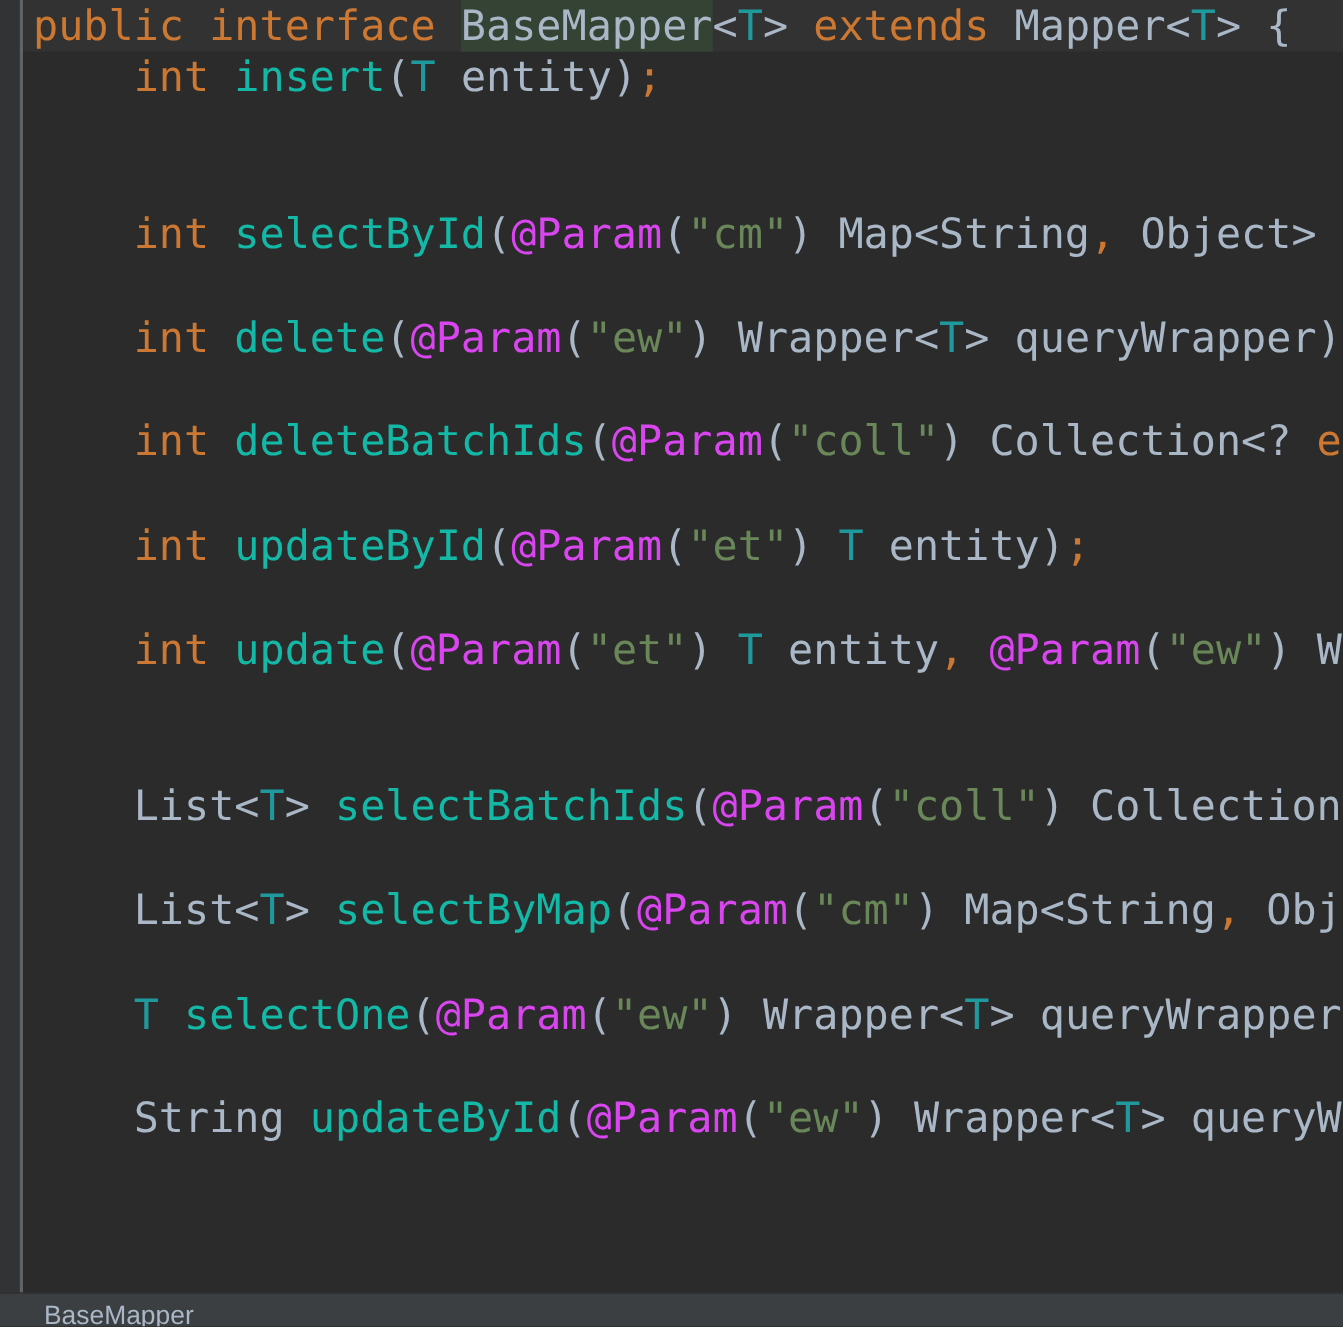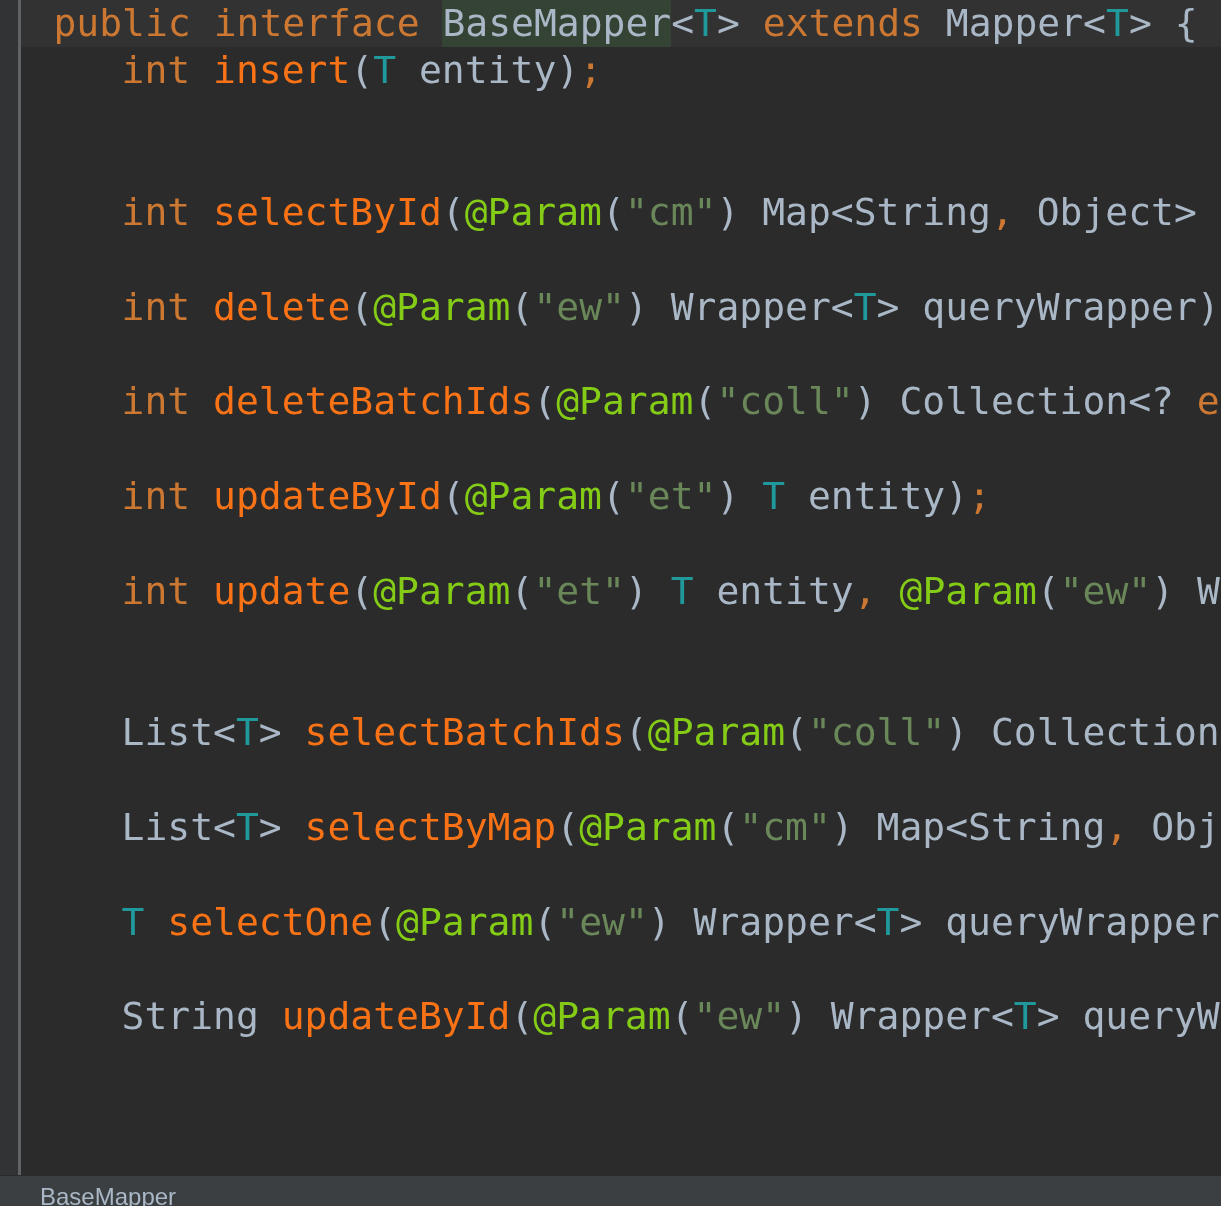--- a/index.html
+++ b/index.html
@@ -60,31 +60,30 @@
     white-space: pre;
     font-family: "DejaVu Sans Mono", monospace;
     font-size: 38px;
     letter-spacing: 0px;
     color: #a9b7c6;
     padding-left: 9px;
   }
   .code-line.current {
     background: #323232;
     box-shadow: inset 0 0 0 0 #323232;
-    text-align: center;
   }
   
   .code-line.blank { color: transparent; }
 
   
   .kw      { color: #cc7832; }   
   .type    { color: #a9b7c6; }   
   .typaram { color: #20999d; }   
-  .method  { color: #f97316; }   
-  .anno    { color: #84cc16; }   
+  .method  { color: #14b8a6; }   
+  .anno    { color: #d946ef; }   
   .str     { color: #6a8759; }   
   .punc    { color: #a9b7c6; }   
   .semi    { color: #cc7832; }   
   .ident-hl {
     background: #344334;
     padding: 2px 0;
   }
 
   
   #breadcrumb-bar {

